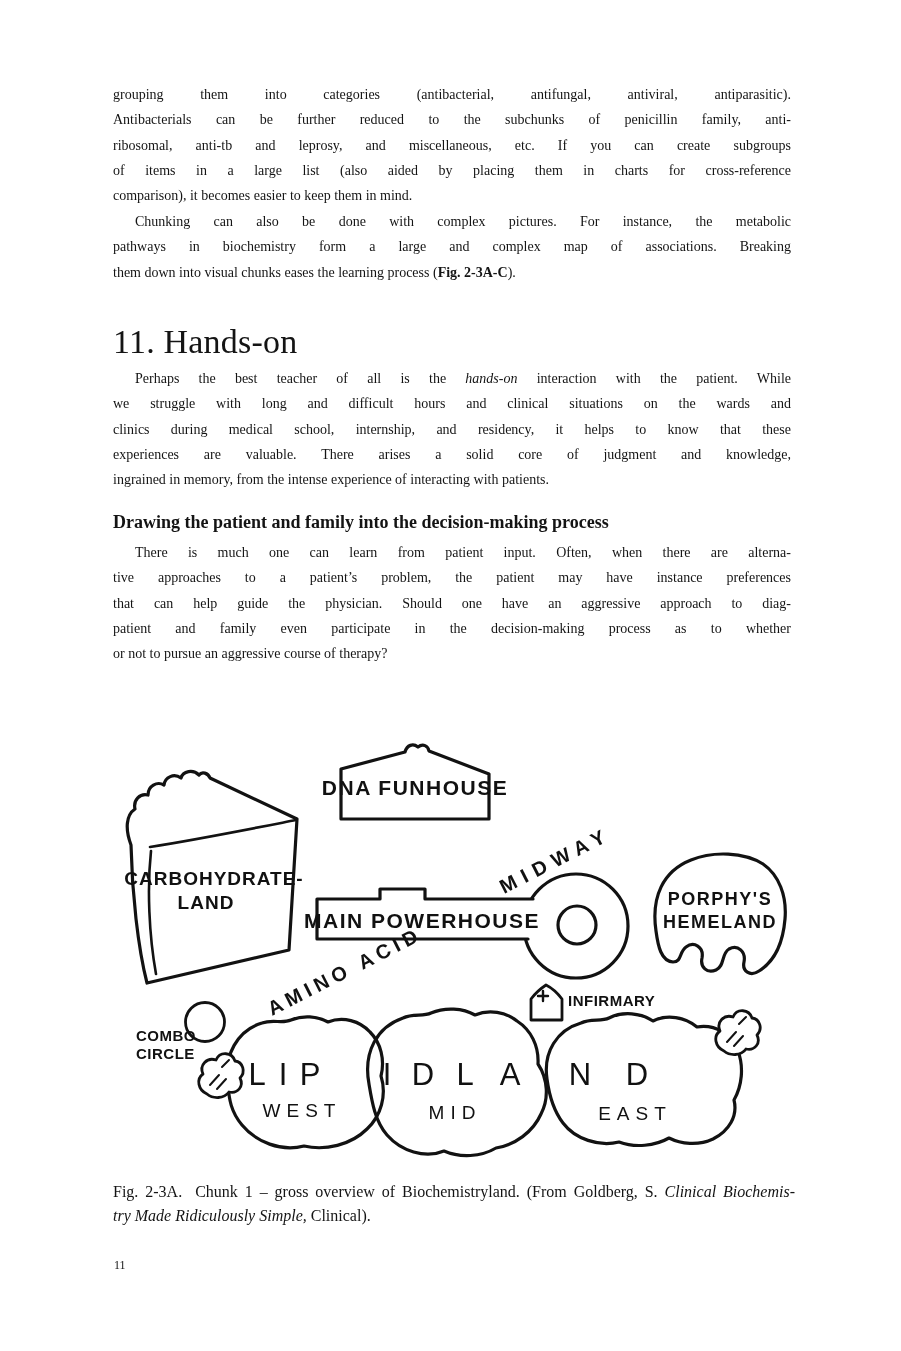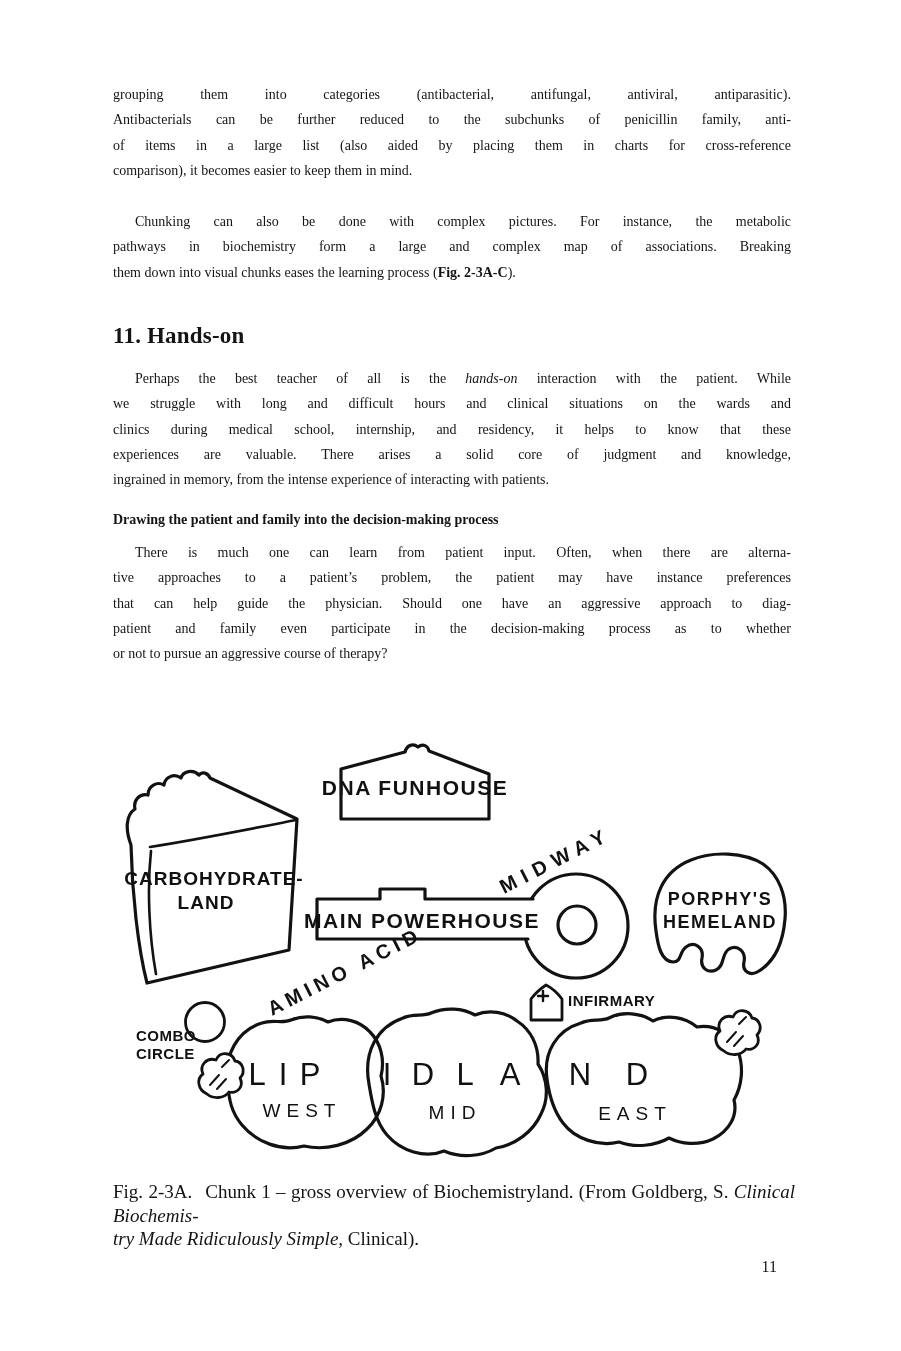--- a/index.html
+++ b/index.html
@@ -5,40 +5,41 @@
   html,body{margin:0;padding:0;background:#ffffff;}
   body{width:901px;height:1351px;position:relative;overflow:hidden;
        font-family:"Liberation Serif", serif;color:#141414;}
   .abs{position:absolute;}
   .bodytext{left:113px;width:678px;font-size:14px;line-height:25.3px;}
   .line{text-align:justify;text-align-last:justify;}
   .line.last{text-align-last:left;}
   .line.first{text-indent:22px;}
   .bold{font-weight:bold;}
   .ital{font-style:italic;}
-  .h1{left:113px;font-size:23px;font-weight:bold;letter-spacing:.2px;}
-  .h2{left:113px;font-size:14px;font-weight:bold;}
-  .caption{left:113px;width:682px;font-size:19px;line-height:23.6px;}
+  .h1{left:113px;font-size:34px;font-weight:normal;letter-spacing:.2px;}
+  .h2{left:113px;font-size:18px;font-weight:bold;}
+  .caption{left:113px;width:682px;font-size:16px;line-height:23.6px;}
   .capgap{display:inline-block;width:13px;}
-  .pagenum{left:99px;width:678px;text-align:right;font-size:16px;}
+  .pagenum{left:114px;width:678px;text-align:left;font-size:12px;}
   svg text{font-family:"Liberation Sans", sans-serif;fill:#111;}
   .lbl-big{font-size:21px;letter-spacing:1.5px;font-weight:600;}
   .lbl-carb{font-size:19px;letter-spacing:1px;font-weight:600;}
   .lbl-porphy{font-size:18px;letter-spacing:1.5px;font-weight:600;}
   .lbl-diag{font-size:20px;letter-spacing:7px;font-weight:600;}
   .lbl-small{font-size:15px;letter-spacing:.5px;font-weight:700;}
   .lbl-region{font-size:19px;letter-spacing:6px;font-weight:500;}
   .lbl-letter{font-size:31px;font-weight:500;}
 </style>
 </head>
 <body>
 
 <div class="abs bodytext" style="top:82px">
   <div class="line">grouping them into categories (antibacterial, antifungal, antiviral, antiparasitic).</div>
   <div class="line">Antibacterials can be further reduced to the subchunks of penicillin family, anti-</div>
+  <div class="line">ribosomal, anti-tb and leprosy, and miscellaneous, etc. If you can create subgroups</div>
   <div class="line">of items in a large list (also aided by placing them in charts for cross-reference</div>
   <div class="line last">comparison), it becomes easier to keep them in mind.</div>
 </div>
 
 <div class="abs bodytext" style="top:209px">
   <div class="line first">Chunking can also be done with complex pictures. For instance, the metabolic</div>
   <div class="line">pathways in biochemistry form a large and complex map of associations. Breaking</div>
   <div class="line last"><span>them down into visual chunks eases the learning process (</span><span class="bold">Fig. 2-3A-C</span><span>).</span></div>
 </div>
 

